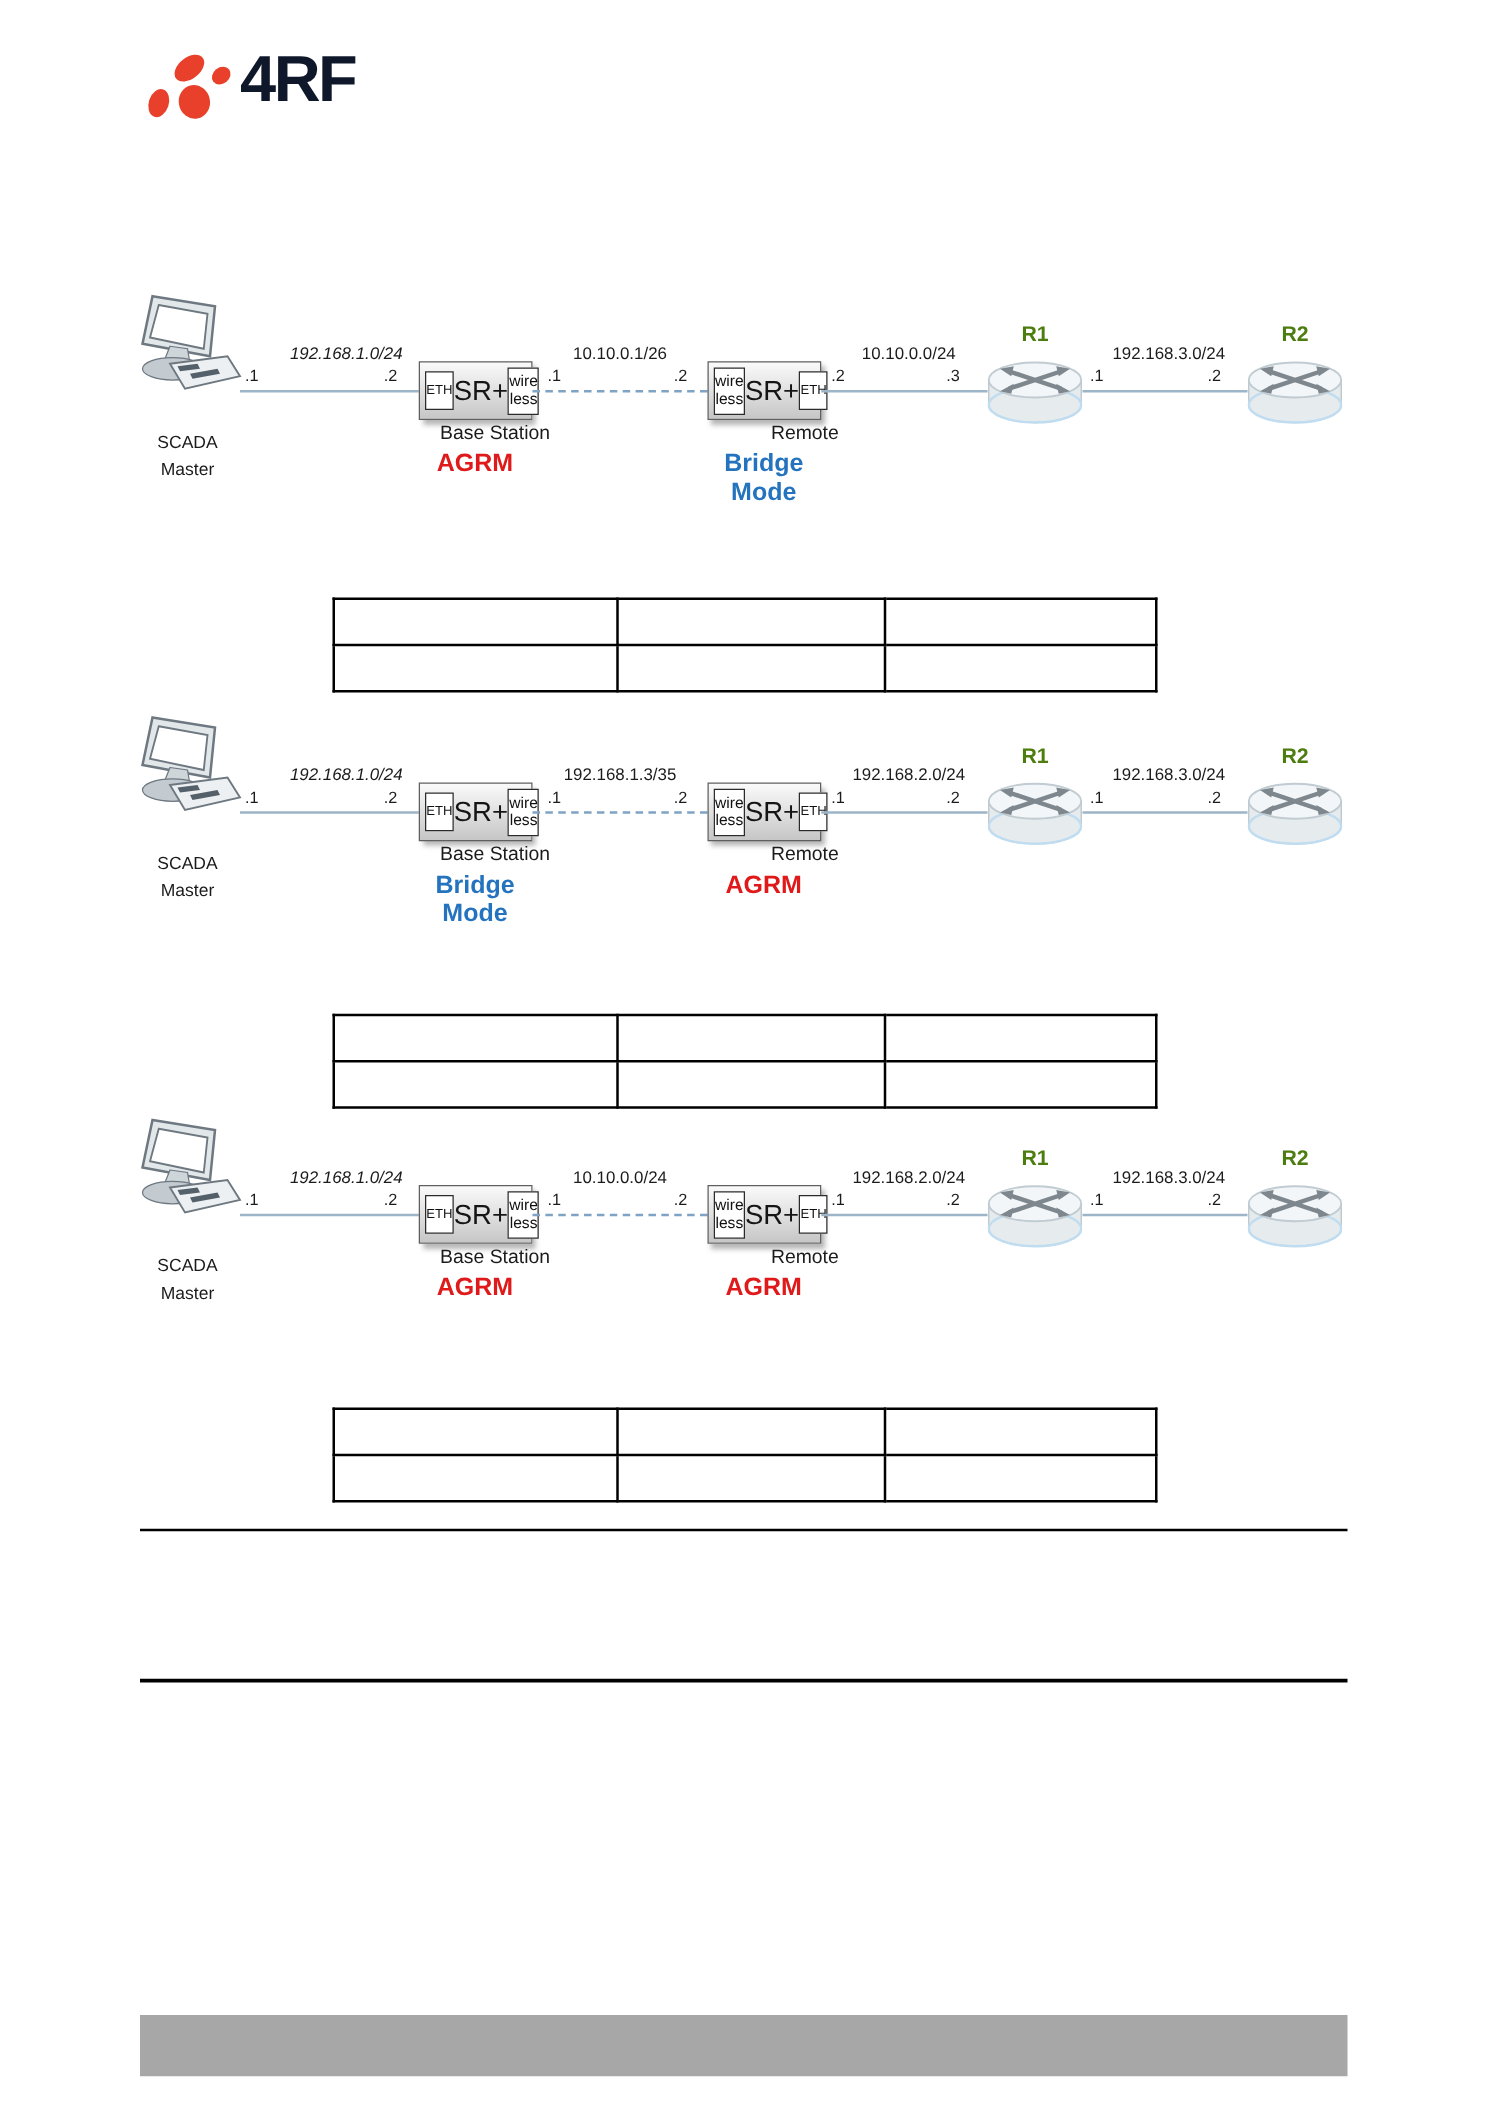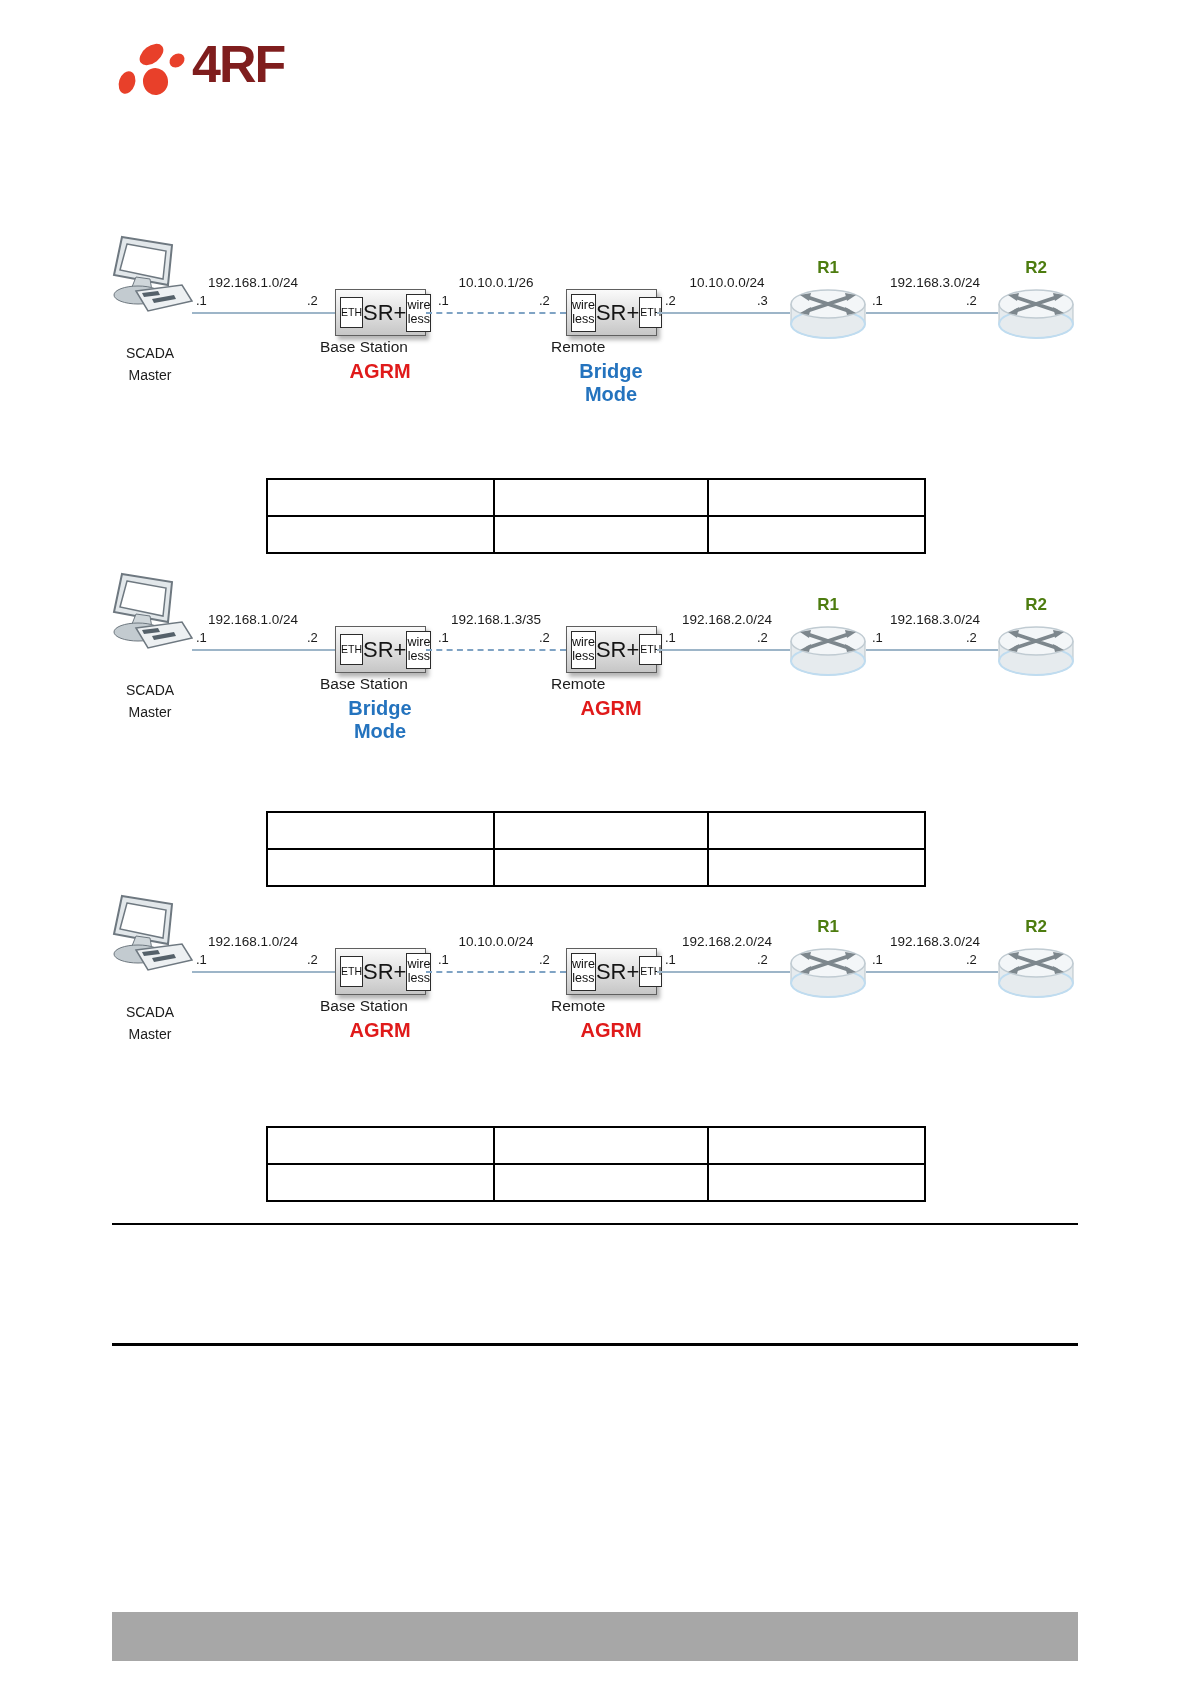--- a/index.html
+++ b/index.html
@@ -7,21 +7,21 @@
         font-family:"Liberation Sans",sans-serif;color:#1b1b1b;}
 
   
   .logo{position:absolute;left:112px;top:40px;width:190px;height:66px;}
   .logo .dot{position:absolute;background:#e8402a;border-radius:50%;}
   .logo .d1{left:26px;top:6px;width:27px;height:17px;transform:rotate(-38deg);}
   .logo .d2{left:57px;top:14px;width:16px;height:13px;transform:rotate(-38deg);}
   .logo .d3{left:7px;top:31px;width:16px;height:23px;transform:rotate(18deg);}
   .logo .d4{left:31px;top:28px;width:25px;height:27px;transform:rotate(-10deg);}
   .logo .word{position:absolute;left:80px;top:-6px;font-size:52px;font-weight:bold;
-              letter-spacing:-2px;color:#7f1d1d;}
+              letter-spacing:-2px;color:#0f172a;}
 
   
   .diagram{position:absolute;left:0;width:1191px;height:160px;}
   .scada-icon{position:absolute;left:108px;top:2px;width:86px;height:82px;}
   .slabel{position:absolute;left:98px;top:110px;width:104px;text-align:center;
           font-size:14px;line-height:1.55;}
   .link{position:absolute;top:79px;height:0;border-top:2px solid #9db5c8;}
   .link.dashed{border-top:2px dashed #7fa3c4;}
   .mk{position:absolute;top:60px;font-size:13px;}
   .net{position:absolute;top:42px;width:130px;text-align:center;font-size:13.5px;}
@@ -30,30 +30,30 @@
   .rsvg{position:absolute;top:54px;width:76px;height:54px;}
   .dev{position:absolute;top:56px;width:91px;height:47px;box-sizing:border-box;
        background:linear-gradient(180deg,#fafafa 0%,#e3e3e3 45%,#c6c6c6 100%);
        border:1px solid #5f5f5f;box-shadow:3px 4px 4px rgba(90,90,90,.45);
        display:flex;align-items:center;justify-content:space-between;padding:16px 4px;}
   .port{background:#fff;border:1.5px solid #2b2b2b;display:flex;flex-direction:column;
         align-items:center;justify-content:center;line-height:1.05;color:#111;box-sizing:border-box;}
   .port.eth{width:25px;height:31px;font-size:10.5px;}
   .port.wl{width:31px;height:38px;font-size:12.5px;}
   .sr{font-size:22px;color:#151515;}
-  .dlabel{position:absolute;top:105px;width:120px;text-align:left;font-size:15.5px;}
+  .dlabel{position:absolute;top:105px;width:120px;text-align:right;font-size:15.5px;}
   .mode{position:absolute;top:127px;width:120px;text-align:center;font-size:20px;font-weight:bold;}
 
   
   .s1{left:192px;width:143px;} .s2{left:426px;width:140px;} .s3{left:657px;width:133px;} .s4{left:866px;width:132px;}
   .mk.a1{left:196px;} .mk.a2{left:307px;}
   .mk.b1{left:438px;} .mk.b2{left:539px;}
   .mk.c1{left:665px;} .mk.c2{left:757px;}
   .mk.e1{left:872px;} .mk.e2{left:966px;}
-  .net.n1{left:188px;} .net.n2{left:431px;} .net.n3{left:662px;} .net.n4{left:870px;}
+  .net.n1{left:212px;font-style:italic;} .net.n2{left:431px;} .net.n3{left:662px;} .net.n4{left:870px;}
   .dev.bs{left:335px;} .dev.rm{left:566px;}
   .r1{left:790px;} .r2{left:998px;}
   .bsx{left:320px;} .rmx{left:551px;}
 
   
   .cfg{position:absolute;left:266px;border-collapse:collapse;}
   .cfg td{border:2px solid #000;height:35px;padding:0;}
 
   
   .rule-thin{position:absolute;left:112px;width:966px;height:2px;background:#000;}

